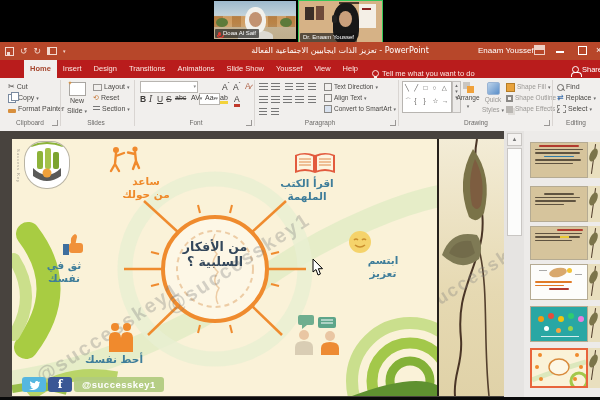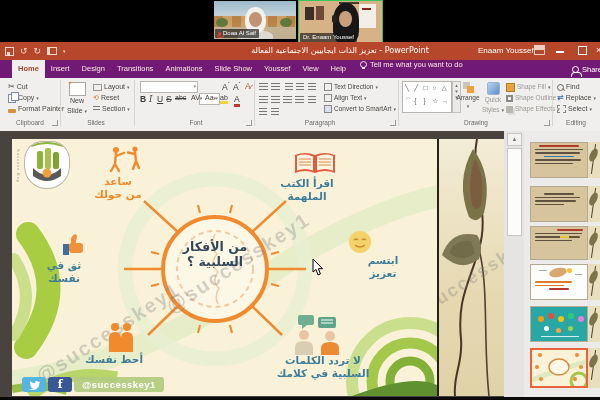--- a/index.html
+++ b/index.html
@@ -37,21 +37,21 @@
   .q-grid{width:8px;height:6px;border:1px solid #f3d9d0;background:linear-gradient(90deg,#f3d9d0 2px,transparent 2px);}
   .tb-title{left:230px;top:45px;width:220px;text-align:center;color:#fff;font-size:8px;line-height:12px;white-space:nowrap;font-family:"DejaVu Sans",sans-serif;}
   .tb-account{left:478px;top:45px;color:#fff;font-size:8px;line-height:12px;}
   .wbtn{top:45px;width:10px;height:10px;color:#fff;font-size:8px;text-align:center;line-height:10px;}
   .w-ribbon{left:534px;border:1px solid #eecfc5;background:linear-gradient(180deg,#eecfc5 45%,transparent 45%);width:9px;height:8px;}
   .w-min{left:556px;top:51px;width:8px;height:1.5px;background:#fff;}
   .w-max{left:578px;top:46px;width:7px;height:7px;border:1px solid #fff;}
   .w-close{left:596px;top:45px;color:#fff;font-size:9px;}
 
   
-  .tabsrow{left:0;top:60px;width:600px;height:18px;background:#701a75;display:flex;align-items:flex-start;padding-left:12px;box-sizing:border-box;}
+  .tabsrow{left:0;top:60px;width:600px;height:18px;background:#b91c1c;display:flex;align-items:flex-end;padding-left:24px;box-sizing:border-box;}
   .tab{color:#fce8e2;font-size:7.5px;line-height:18px;padding:0 6px;white-space:nowrap;}
   .tab.active{background:#f1efed;color:#a5452c;font-weight:bold;}
   .tellme{display:flex;align-items:center;gap:3px;margin-left:8px;color:#fce8e2;font-size:7.5px;white-space:nowrap;}
   .bulb{width:5px;height:5px;border:1px solid #fce8e2;border-radius:50%;position:relative;}
   .bulb:after{content:"";position:absolute;left:1px;top:5px;width:3px;height:2px;background:#fce8e2;}
   .sharebox{position:absolute;left:572px;top:60px;display:flex;align-items:center;gap:3px;color:#fff;font-size:7.5px;height:18px;}
   .person-ic{width:5px;height:5px;border:1px solid #fff;border-radius:50%;position:relative;}
   .person-ic:after{content:"";position:absolute;left:-2px;top:5px;width:9px;height:4px;border:1px solid #fff;border-bottom:none;border-radius:4px 4px 0 0;}
 
   
@@ -86,21 +86,21 @@
   .mag{width:5px;height:5px;border:1.4px solid #6a6865;border-radius:50%;position:relative;}
   .mag:after{content:"";position:absolute;left:4px;top:4px;width:3px;height:1.4px;background:#6a6865;transform:rotate(45deg);}
   .ic-select{width:7px;height:6px;border:1px dashed #8a8885;}
   .ic-repl{color:#3a6fb0;font-size:8px;line-height:8px;}
 
   
   .canvas{left:0;top:131px;width:600px;height:266px;background:#48433e;}
   .slide{left:12px;top:8px;width:425px;height:257px;background:#faf2d8;overflow:hidden;}
   .ar{font-family:"DejaVu Sans",sans-serif;direction:rtl;text-align:center;font-weight:bold;}
   .item-txt{font-size:10.5px;line-height:13px;color:#3e7d9a;}
-  .orange-txt{color:#ef8a2b;}
+  .orange-txt{color:#ef8a2b;margin-left:28px;}
   .center-txt{left:151px;top:100px;width:104px;font-size:12.5px;line-height:15px;color:#33475b;}
   .wm{color:rgba(125,125,125,.32);font-size:20px;letter-spacing:2px;transform:rotate(-33deg);transform-origin:left top;white-space:nowrap;font-weight:bold;}
   .logo{left:12px;top:2px;width:44px;height:46px;background:#fff;border:1px solid #b9b4a4;border-radius:40% 40% 48% 48%;overflow:hidden;}
   .logo-cap{left:4px;top:10px;writing-mode:vertical-rl;font-size:4px;color:#9a958a;letter-spacing:1px;}
   .social{left:10px;bottom:4px;position:absolute;display:flex;gap:2px;align-items:center;}
   .sicon{width:24px;height:15px;border-radius:3px;display:flex;align-items:center;justify-content:center;}
   .tw{background:#55b7e0;}
   .fb{background:#3a5795;color:#fff;font-family:"DejaVu Serif",serif;font-weight:bold;font-size:11px;line-height:15px;}
   .handle-pill{height:15px;background:rgba(176,203,126,.92);border-radius:3px;padding:0 8px;display:flex;align-items:center;}
   .handle-pill span{color:#fff;font-size:9.5px;font-weight:bold;letter-spacing:.5px;}
@@ -481,24 +481,20 @@
         <rect x="28" y="4" width="18" height="11" rx="2" fill="#5da58a"></rect>
         <g stroke="#fff" stroke-width="1">
             <line x1="31" y1="7" x2="43" y2="7"></line>
             <line x1="31" y1="10" x2="43" y2="10"></line>
           </g>
         <circle cx="14" cy="22" r="5" fill="#e9c6a3"></circle>
         <path d="M5,42 L5,34 Q5,28 14,28 Q23,28 23,34 L23,42 Z" fill="#d9cdb4"></path>
         <circle cx="40" cy="23" r="5" fill="#e9c6a3"></circle>
         <path d="M31,42 L31,35 Q31,29 40,29 Q49,29 49,35 L49,42 Z" fill="#ed8b33"></path>
       </svg>
-      <div class="abs ar item-txt" style="left:255px;top:215px;width:112px;">
-        <div>لا تردد الكلمات</div>
-          <div>السلبية في كلامك</div>
-      </div>
 
       <div class="abs ar center-txt">
         <div>من الأفكار</div>
         <div>السلبية ؟</div>
       </div>
 
       <div class="social">
         <span class="sicon tw">
           <svg width="13" height="10" viewBox="0 0 13 10">
               <path d="M12,1.5 Q11.2,2 10.5,2.1 Q9.8,0.8 8.4,1 Q6.8,1.3 6.9,3.2 Q4.2,3 2.3,1.2 Q1.3,3.2 3.2,4.6 L1.8,4.4 Q2.2,6.2 4,6.6 L2.6,6.8 Q3.5,8.3 5.3,8.3 Q3.7,9.6 1,9.2 Q4.5,11 8.2,9 Q11.4,7.2 11.3,3.3 Q12,2.6 12,1.5 Z" fill="#fff"></path>

